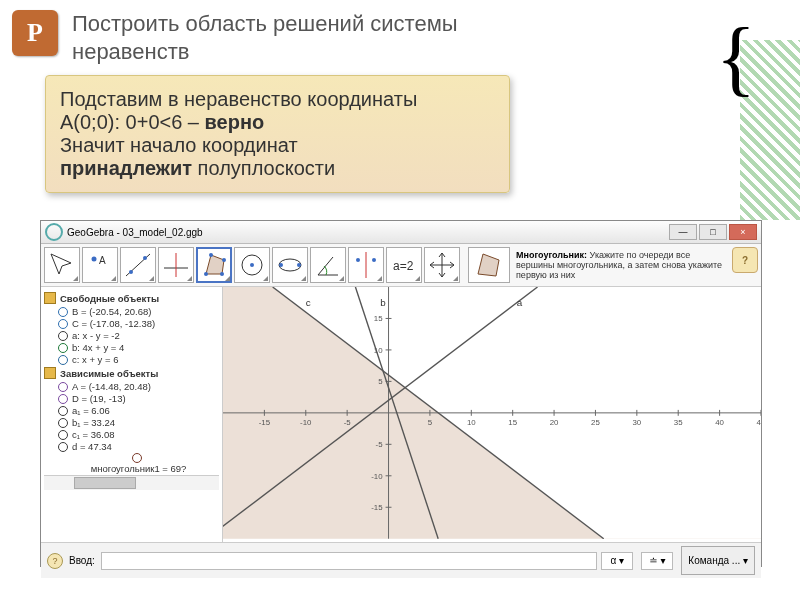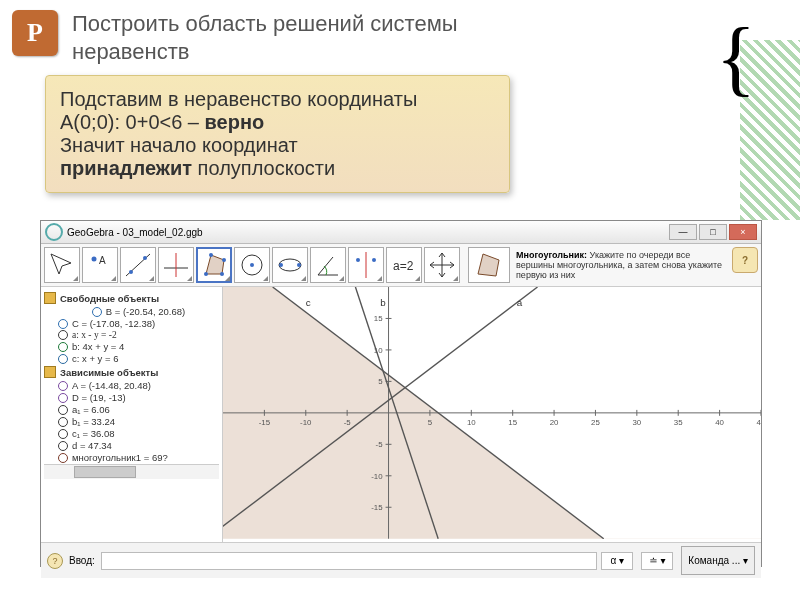--- a/index.html
+++ b/index.html
@@ -160,29 +160,29 @@
     <div class="help-q">?</div>
   </div>
 
   <div class="ggb-body">
     <div class="ggb-side">
       <div class="grp">
           <span class="gico"></span>
           <b>Свободные объекты</b>
         </div>
       <div id="free-list">
-          <div class="obj" style="color: rgb(47, 111, 176); justify-content: center;">
+          <div class="obj" style="color: rgb(47, 111, 176);">
             <span class="dot"></span>
             <span style="color:#333">B = (-20.54, 20.68)</span>
           </div>
           <div class="obj" style="color: rgb(47, 111, 176);">
             <span class="dot"></span>
             <span style="color:#333">C = (-17.08, -12.38)</span>
           </div>
-          <div class="obj" style="color: rgb(58, 58, 58); font-family: Liberation Serif, serif;">
+          <div class="obj" style="color: rgb(58, 58, 58);">
             <span class="dot"></span>
             <span style="color:#333">a: x - y = -2</span>
           </div>
           <div class="obj" style="color: rgb(30, 122, 58);">
             <span class="dot"></span>
             <span style="color:#333">b: 4x + y = 4</span>
           </div>
           <div class="obj" style="color: rgb(42, 106, 160);">
             <span class="dot"></span>
             <span style="color:#333">c: x + y = 6</span>
@@ -210,21 +210,21 @@
             <span style="color:#333">b₁ = 33.24</span>
           </div>
           <div class="obj" style="color: rgb(58, 58, 58);">
             <span class="dot"></span>
             <span style="color:#333">c₁ = 36.08</span>
           </div>
           <div class="obj" style="color: rgb(58, 58, 58);">
             <span class="dot"></span>
             <span style="color:#333">d = 47.34</span>
           </div>
-          <div class="obj" style="color: rgb(122, 58, 42);">
+          <div class="obj" style="color: rgb(122, 58, 42); flex-direction: column;">
             <span class="dot"></span>
             <span style="color:#333">многоугольник1 = 69?</span>
           </div>
         </div>
       <div class="scroll-x">
           <div class="thumb"></div>
         </div>
     </div>
 
     <div class="ggb-graph">

